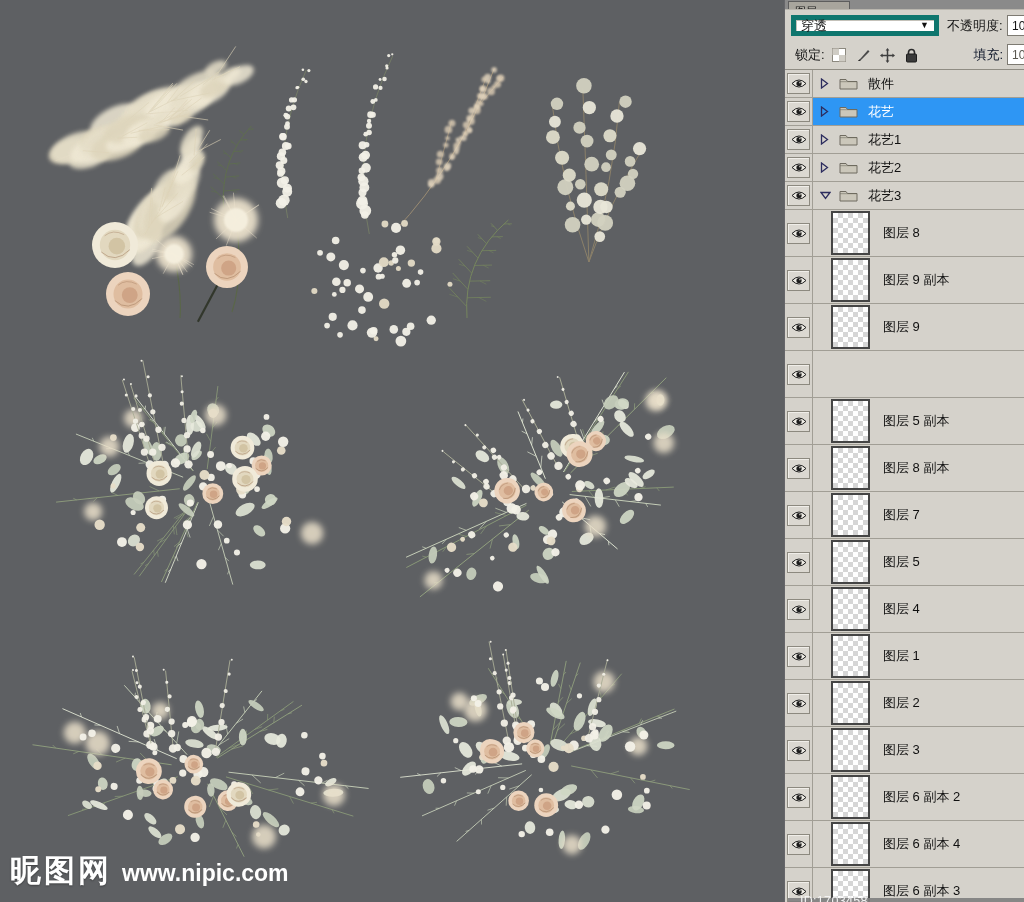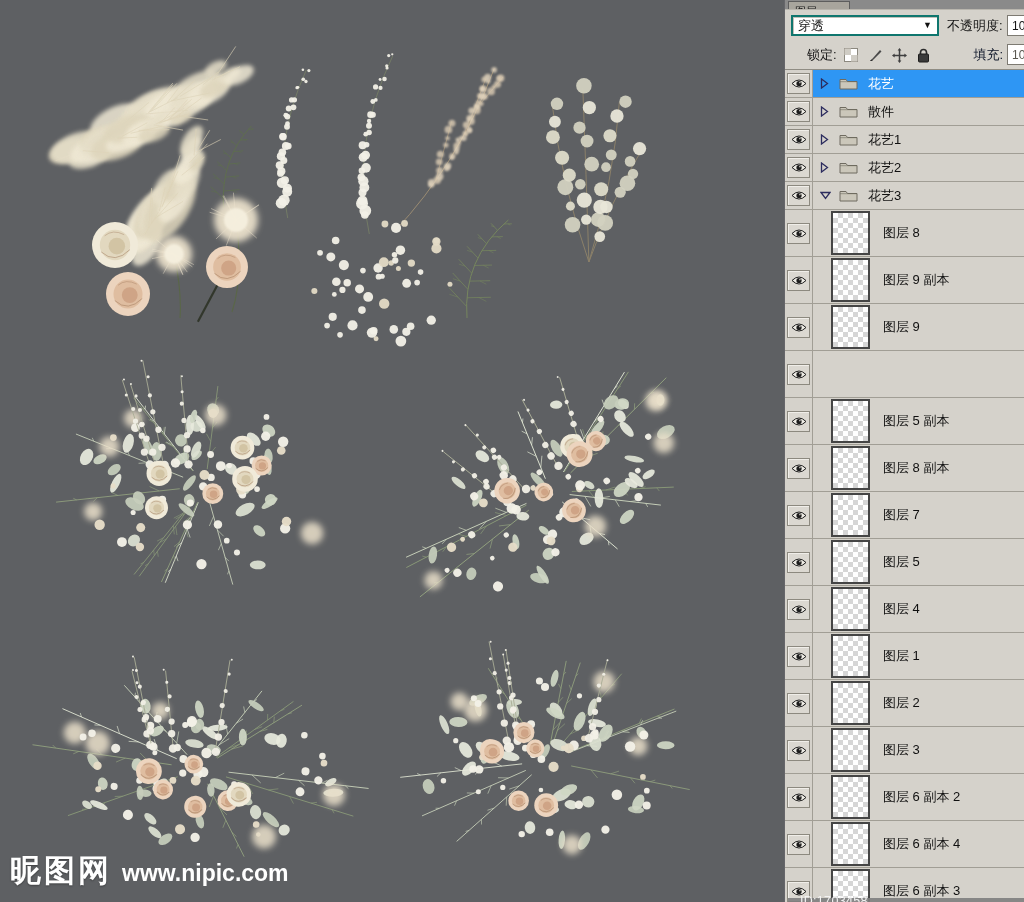--- a/index.html
+++ b/index.html
@@ -14,21 +14,21 @@
   .watermark{position:absolute;left:10px;bottom:10px;display:flex;align-items:baseline;gap:10px;color:#ffffff;z-index:3;}
   .wm-cn{font-size:31px;font-weight:bold;letter-spacing:3px;text-shadow:0 1px 2px rgba(0,0,0,.35);}
   .wm-url{font-size:23px;font-weight:bold;}
   
   .panel{position:absolute;left:784px;top:0;width:240px;height:902px;background:#d5d2cb;
     border-left:1px solid #66666a;box-sizing:border-box;color:#141414;overflow:hidden;}
   .tabstrip{height:9px;background:#8a8a8a;position:relative;overflow:hidden;border-bottom:1px solid #b9b6ae;}
   .tab{position:absolute;left:3px;top:1px;width:62px;height:17px;background:#a8a59d;border:1px solid #5d5d5d;
     font-size:11px;padding:2px 6px;box-sizing:border-box;color:#1c1c1c;white-space:nowrap;}
   .blendrow{height:31px;display:flex;align-items:center;padding-left:6px;position:relative;}
-  .combo{width:148px;height:21px;background:#ffffff;border:2px solid #0f766e;box-shadow:inset 1px 1px 0 #c4c1b9;
+  .combo{width:148px;height:21px;background:#ffffff;border:5px solid #0f766e;box-shadow:inset 1px 1px 0 #c4c1b9;
     display:flex;align-items:center;justify-content:space-between;padding:0 5px;font-size:13px;box-sizing:border-box;}
   .combo-arrow{font-size:9px;color:#111;line-height:1;}
   .lbl{font-size:13px;margin-left:8px;white-space:nowrap;}
   .numbox{position:absolute;left:222px;width:36px;height:21px;background:#fff;border:1px solid #7d7a72;
     font-size:12px;padding:3px 0 0 4px;box-sizing:border-box;}
   .blendrow .numbox{top:5px;}
   .lockrow{height:28px;display:flex;align-items:center;padding-left:6px;position:relative;border-bottom:1px solid #8f8c83;}
   .lockrow .numbox{top:3px;color:#5a574f;}
   .lockicons{display:flex;gap:7px;margin-left:6px;align-items:center;}
   .lockbtn{width:17px;height:17px;display:flex;align-items:center;justify-content:center;}
@@ -1310,21 +1310,21 @@
   <div class="blendrow">
     <div class="combo">
       <span>穿透</span>
       <span class="combo-arrow">▼</span>
     </div>
     <span class="lbl">不透明度:</span>
     <span class="numbox">10</span>
   </div>
 
   <div class="lockrow">
-    <span class="lbl" style="margin-left:16px">锁定:</span>
+    <span class="lbl" style="margin-left:4px">锁定:</span>
     <span class="lockicons">
       <span class="lockbtn">
         <svg width="14" height="14" viewBox="0 0 14 14">
             <rect x="0.5" y="0.5" width="13" height="13" fill="#fff" stroke="#8c897f"></rect>
             <rect x="0.5" y="0.5" width="6.5" height="6.5" fill="#cfccc4"></rect>
             <rect x="7" y="7" width="6.5" height="6.5" fill="#cfccc4"></rect>
           </svg>
       </span>
       <span class="lockbtn">
         <svg width="15" height="15" viewBox="0 0 15 15">
@@ -1351,21 +1351,21 @@
             <path d="M3.5 6 V4.5 a3 3 0 0 1 6 0 V6" fill="none" stroke="#2b2b2b" stroke-width="1.6"></path>
             <rect x="1.5" y="6" width="10" height="8" rx="1" fill="#3a3a3a" stroke="#1d1d1d"></rect>
           </svg>
       </span>
     </span>
     <span class="fill-lbl">填充:</span>
     <span class="numbox">10</span>
   </div>
 
   <div class="rows" id="rows">
-      <div class="row group selected">
+      <div class="row group">
         <div class="eyecell">
           <div class="eyebtn">
             <svg width="16" height="11" viewBox="0 0 16 11">
               <path d="M1 5.5 Q8 -1.5 15 5.5 Q8 12.5 1 5.5 Z" fill="#efede6" stroke="#1c1c1c" stroke-width="1"></path>
               <circle cx="8" cy="5.5" r="2.6" fill="#1c1c1c"></circle>
               <circle cx="8.9" cy="4.6" r="0.8" fill="#cfcdc6"></circle>
             </svg>
           </div>
         </div>
         <div class="rowcontent">
@@ -1373,24 +1373,24 @@
             <svg width="9" height="11" viewBox="0 0 9 11">
               <path d="M1.5 1 L7.5 5.5 L1.5 10 Z" fill="none" stroke="#2c2c5e" stroke-width="1.3"></path>
             </svg>
           </span>
           <span class="foldericon">
             <svg width="19" height="13" viewBox="0 0 19 13">
               <path d="M1 2.5 h6 l1.5 2 H18 V12 H1 Z" fill="#cbc7ba" stroke="#6f6b60"></path>
               <path d="M1 4.7 H18" stroke="#6f6b60" stroke-width="0.6"></path>
             </svg>
           </span>
-          <span class="rowlabel">花艺</span>
-        </div>
-      </div>
-      <div class="row group">
+          <span class="rowlabel">散件</span>
+        </div>
+      </div>
+      <div class="row group selected">
         <div class="eyecell">
           <div class="eyebtn">
             <svg width="16" height="11" viewBox="0 0 16 11">
               <path d="M1 5.5 Q8 -1.5 15 5.5 Q8 12.5 1 5.5 Z" fill="#efede6" stroke="#1c1c1c" stroke-width="1"></path>
               <circle cx="8" cy="5.5" r="2.6" fill="#1c1c1c"></circle>
               <circle cx="8.9" cy="4.6" r="0.8" fill="#cfcdc6"></circle>
             </svg>
           </div>
         </div>
         <div class="rowcontent">
@@ -1398,21 +1398,21 @@
             <svg width="9" height="11" viewBox="0 0 9 11">
               <path d="M1.5 1 L7.5 5.5 L1.5 10 Z" fill="none" stroke="#2c2c5e" stroke-width="1.3"></path>
             </svg>
           </span>
           <span class="foldericon">
             <svg width="19" height="13" viewBox="0 0 19 13">
               <path d="M1 2.5 h6 l1.5 2 H18 V12 H1 Z" fill="#cbc7ba" stroke="#6f6b60"></path>
               <path d="M1 4.7 H18" stroke="#6f6b60" stroke-width="0.6"></path>
             </svg>
           </span>
-          <span class="rowlabel">散件</span>
+          <span class="rowlabel">花艺</span>
         </div>
       </div>
       <div class="row group">
         <div class="eyecell">
           <div class="eyebtn">
             <svg width="16" height="11" viewBox="0 0 16 11">
               <path d="M1 5.5 Q8 -1.5 15 5.5 Q8 12.5 1 5.5 Z" fill="#efede6" stroke="#1c1c1c" stroke-width="1"></path>
               <circle cx="8" cy="5.5" r="2.6" fill="#1c1c1c"></circle>
               <circle cx="8.9" cy="4.6" r="0.8" fill="#cfcdc6"></circle>
             </svg>

